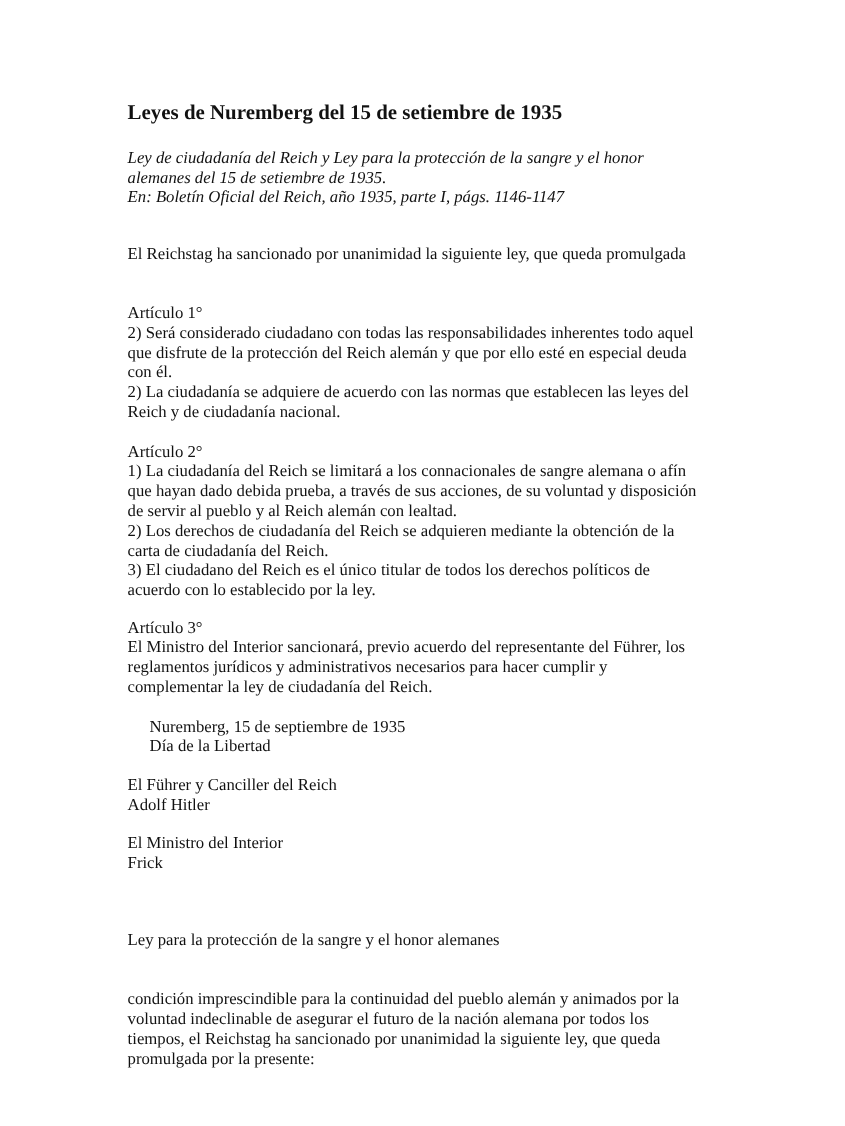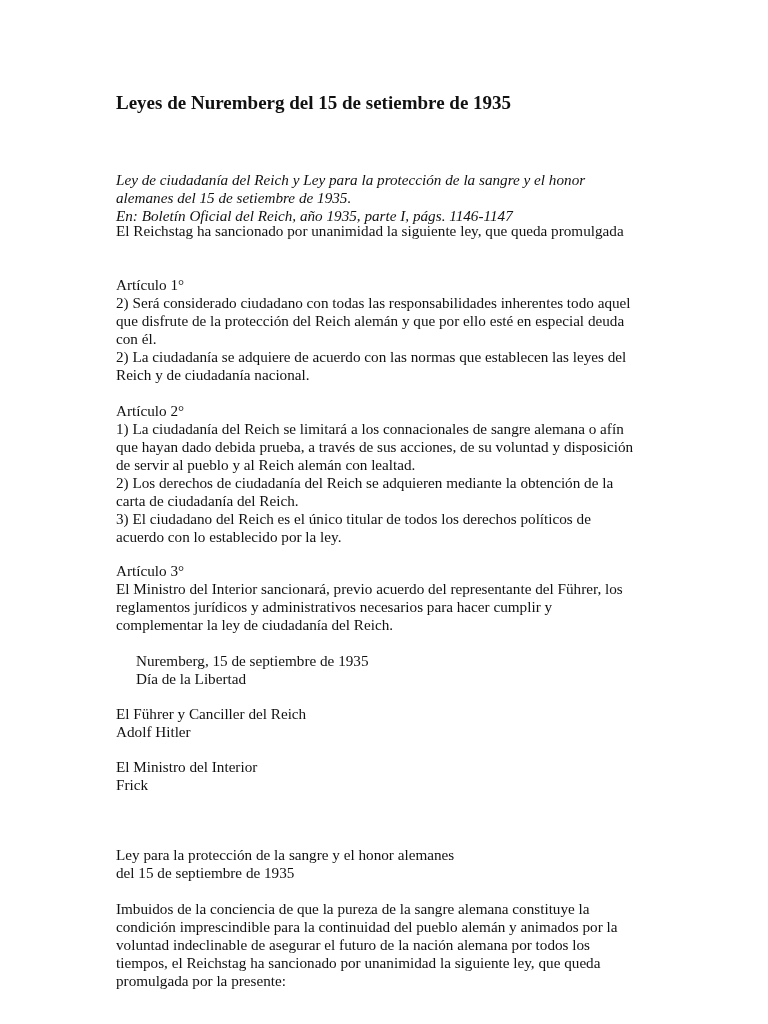--- a/index.html
+++ b/index.html
@@ -32,21 +32,20 @@
       line-height: 24px;
       white-space: nowrap;
     }
     .subtitle {
       position: absolute;
       left: 116px;
       top: 135px;
       font-size: 15.2px;
       font-style: italic;
       line-height: 18px;
-      margin-top: 36px;
     }
     .line {
       display: block;
       white-space: nowrap;
     }
     .block {
       position: absolute;
       left: 116px;
       font-size: 15.2px;
       line-height: 18px;
@@ -106,24 +105,22 @@
     <span class="line">Adolf Hitler</span>
   </div>
 
   <div class="block" style="top:758px;">
     <span class="line">El Ministro del Interior</span>
     <span class="line">Frick</span>
   </div>
 
   <div class="block" style="top:846px;">
     <span class="line">Ley para la protección de la sangre y el honor alemanes</span>
-    <span class="line">del 15 de septiembre de 1935</span>
   </div>
 
   <div class="block" style="top:900px;">
-    <span class="line">Imbuidos de la conciencia de que la pureza de la sangre alemana constituye la</span>
     <span class="line">condición imprescindible para la continuidad del pueblo alemán y animados por la</span>
     <span class="line">voluntad indeclinable de asegurar el futuro de la nación alemana por todos los</span>
     <span class="line">tiempos, el Reichstag ha sancionado por unanimidad la siguiente ley, que queda</span>
     <span class="line">promulgada por la presente:</span>
   </div>
 
 </div>
 
 </body></html>

